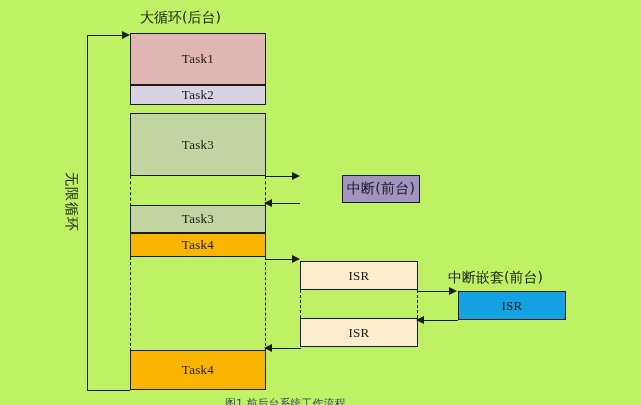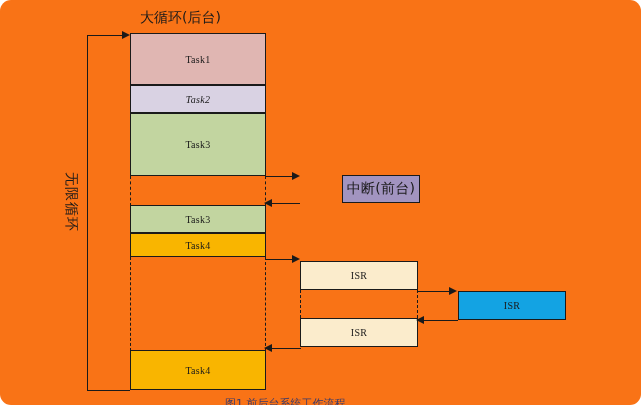--- a/index.html
+++ b/index.html
@@ -7,32 +7,31 @@
     padding: 0;
     background: #ffffff;
   }
   body {
     font-family: "Liberation Serif", "DejaVu Serif", serif;
   }
   #canvas {
     position: relative;
     width: 641px;
     height: 405px;
-    background: #f97316;
+    background: #bef264;
     overflow: hidden;
-    border-radius: 11px;
   }
   .box {
     position: absolute;
     box-sizing: border-box;
     border: 1px solid #1a1a1a;
     display: flex;
     align-items: center;
     justify-content: center;
-    font-size: 10px;
+    font-size: 13px;
     color: #1a1a1a;
     letter-spacing: 0.3px;
     white-space: nowrap;
   }
   .label {
     position: absolute;
     font-size: 15px;
     color: #1a1a1a;
     white-space: nowrap;
     line-height: 1;
@@ -101,21 +100,21 @@
 
   <div class="vtext" style="left:80px; top:172px;">无限循环</div>
 
   <div class="dashv" style="left:130px; top:176px; height:30px;"></div>
   <div class="dashv" style="left:265px; top:176px; height:30px;"></div>
   <div class="dashv" style="left:130px; top:257px; height:94px;"></div>
   <div class="dashv" style="left:265px; top:257px; height:94px;"></div>
 
   <div class="box" style="left:130px; top:33px; width:136px; height:52px; background:#e0b6b2;">Task1</div>
 
-  <div class="box" style="left:130px; top:85px; width:136px; height:28px; background:#d9d2e3;font-style:italic;">Task2</div>
+  <div class="box" style="left:130px; top:85px; width:136px; height:20px; background:#d9d2e3;">Task2</div>
 
   <div class="box" style="left:130px; top:113px; width:136px; height:63px; background:#c2d5a0;">Task3</div>
 
   <div class="box" style="left:130px; top:205px; width:136px; height:28px; background:#c2d5a0;">Task3</div>
 
   <div class="box" style="left:130px; top:233px; width:136px; height:24px; background:#f9b500;">Task4</div>
 
   <div class="box" style="left:130px; top:350px; width:136px; height:40px; background:#f9b500;">Task4</div>
 
   <div class="line hline" style="left:266px; top:176px; width:29px;"></div>
@@ -132,20 +131,21 @@
   <div class="box" style="left:300px; top:261px; width:118px; height:29px; background:#fbeccc;">ISR</div>
 
   <div class="dashv" style="left:300px; top:290px; height:28px;"></div>
   <div class="dashv" style="left:417px; top:290px; height:28px;"></div>
 
   <div class="box" style="left:300px; top:318px; width:118px; height:29px; background:#fbeccc;">ISR</div>
 
   <div class="line hline" style="left:268px; top:348px; width:33px;"></div>
   <div class="arrowhead arrow-left" style="left:264px; top:343.5px;"></div>
 
+  <div class="label cjk" style="left:448px; top:270px;">中断嵌套(前台)</div>
 
   <div class="line hline" style="left:418px; top:291px; width:34px;"></div>
   <div class="arrowhead arrow-right" style="left:449px; top:286.5px;"></div>
 
   <div class="box" style="left:458px; top:291px; width:108px; height:29px; background:#13a3e3;">ISR</div>
 
   <div class="line hline" style="left:420px; top:320px; width:38px;"></div>
   <div class="arrowhead arrow-left" style="left:416px; top:315.5px;"></div>
 
   <div class="caption" style="left:225px; top:396px;">图1 前后台系统工作流程</div>

